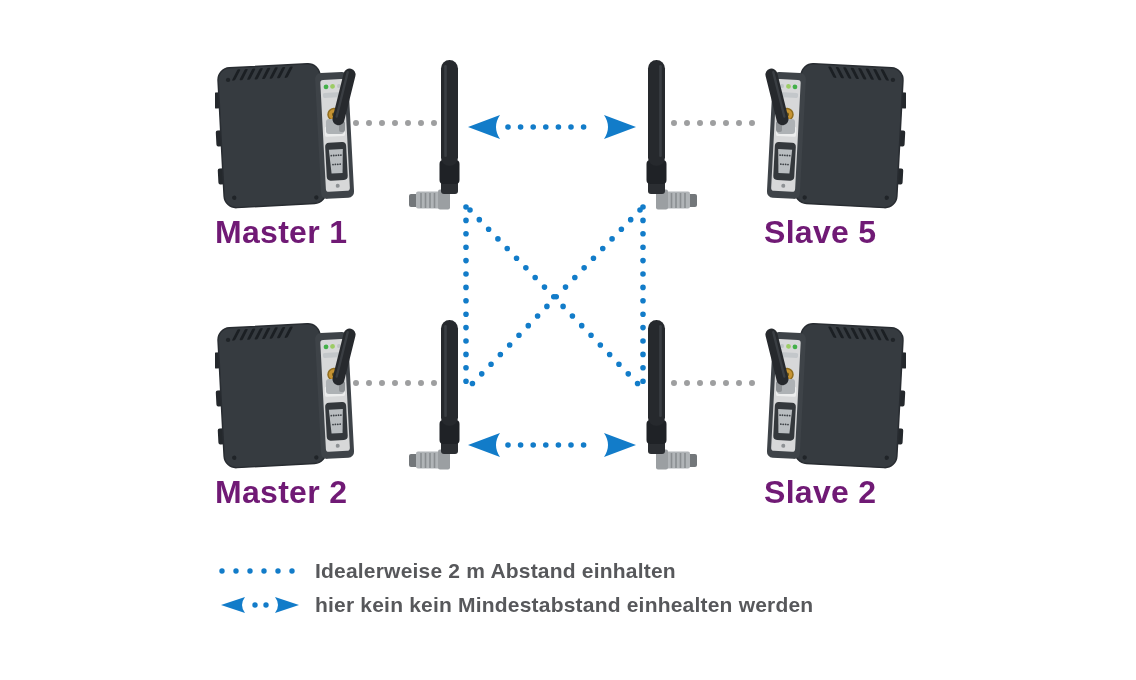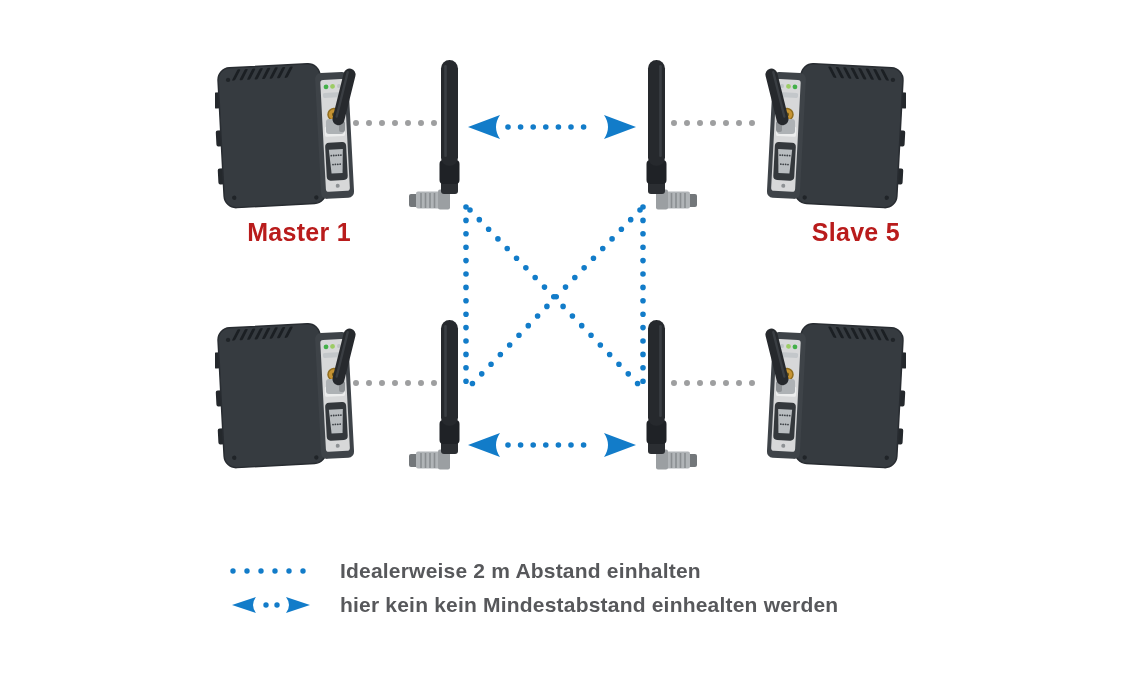--- a/index.html
+++ b/index.html
@@ -2,25 +2,25 @@
 <html><head>
 <meta charset="utf-8">
 <style>
   html,body{margin:0;padding:0;background:#ffffff;}
   .stage{
     position:relative;width:1136px;height:680px;background:#ffffff;overflow:hidden;
     font-family:"Liberation Sans","DejaVu Sans",sans-serif;
   }
   .abs{position:absolute;}
   .device-label{
-    position:absolute;width:136px;text-align:right;
-    color:#b91c1c;font-size:25px;font-weight:700;letter-spacing:.3px;line-height:28px;
+    position:absolute;width:136px;text-align:left;
+    color:#701a75;font-size:32px;font-weight:700;letter-spacing:.3px;line-height:28px;
   }
   .legend-row{
-    position:absolute;left:228px;display:flex;align-items:center;gap:20px;height:26px;
+    position:absolute;left:217px;display:flex;align-items:center;gap:6px;height:26px;
   }
   .legend-marker{width:92px;display:flex;align-items:center;}
   .legend-text{
     color:#57585B;font-size:21px;font-weight:600;letter-spacing:.2px;white-space:nowrap;line-height:26px;
   }
   svg{display:block;}
 </style>
 </head>
 <body>
 
@@ -177,20 +177,22 @@
       <use href="#sym-antenna"></use>
     </svg>
   <svg class="abs" style="left:638px;top:320px" width="60" height="152" viewBox="0 0 60 152">
       <g transform="translate(60,0) scale(-1,1)">
         <use href="#sym-antenna"></use>
       </g>
     </svg>
 
   <div class="device-label" style="left:215px;top:218px">Master 1</div>
   <div class="device-label" style="left:764px;top:218px">Slave 5</div>
+  <div class="device-label" style="left:215px;top:478px">Master 2</div>
+  <div class="device-label" style="left:764px;top:478px">Slave 2</div>
 
   <div>
     <div class="legend-row" style="top:558px">
       <span class="legend-marker">
         <svg width="92" height="10" viewBox="0 0 92 10">
           <line x1="5" y1="5" x2="89" y2="5" stroke="#127CC9" stroke-width="5.4" stroke-linecap="round" stroke-dasharray="0 14"></line>
         </svg>
       </span>
       <span class="legend-text">Idealerweise 2 m Abstand einhalten</span>
     </div>

